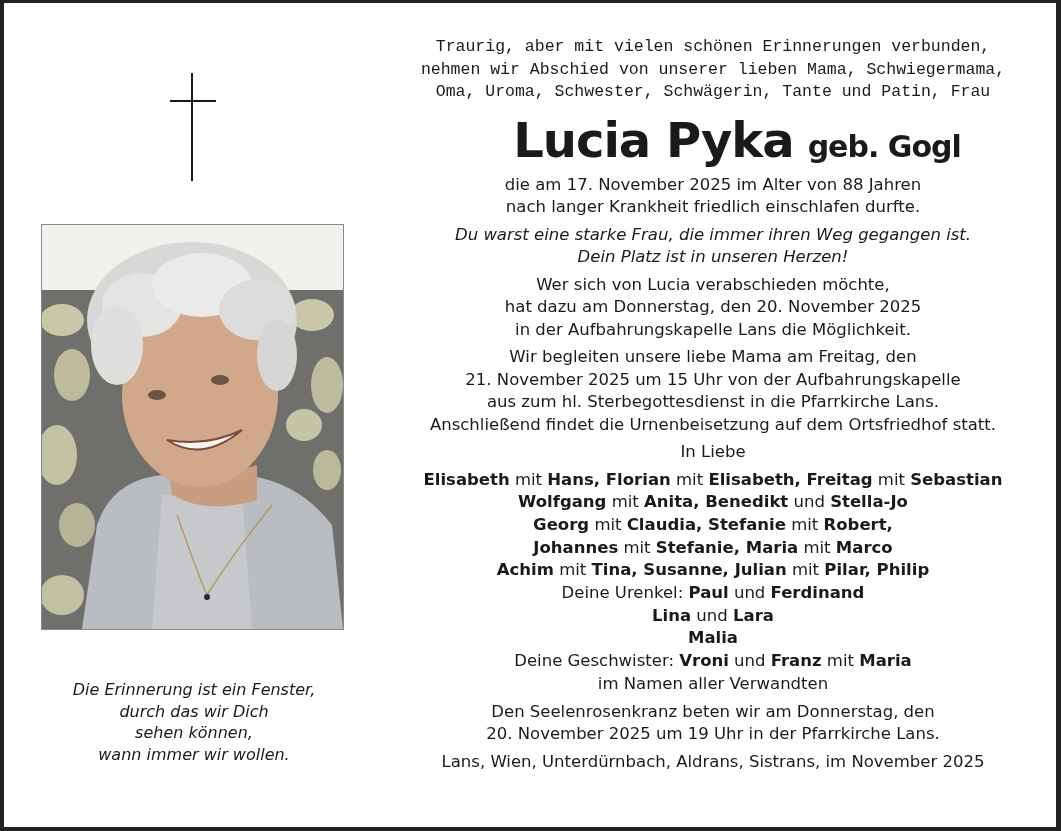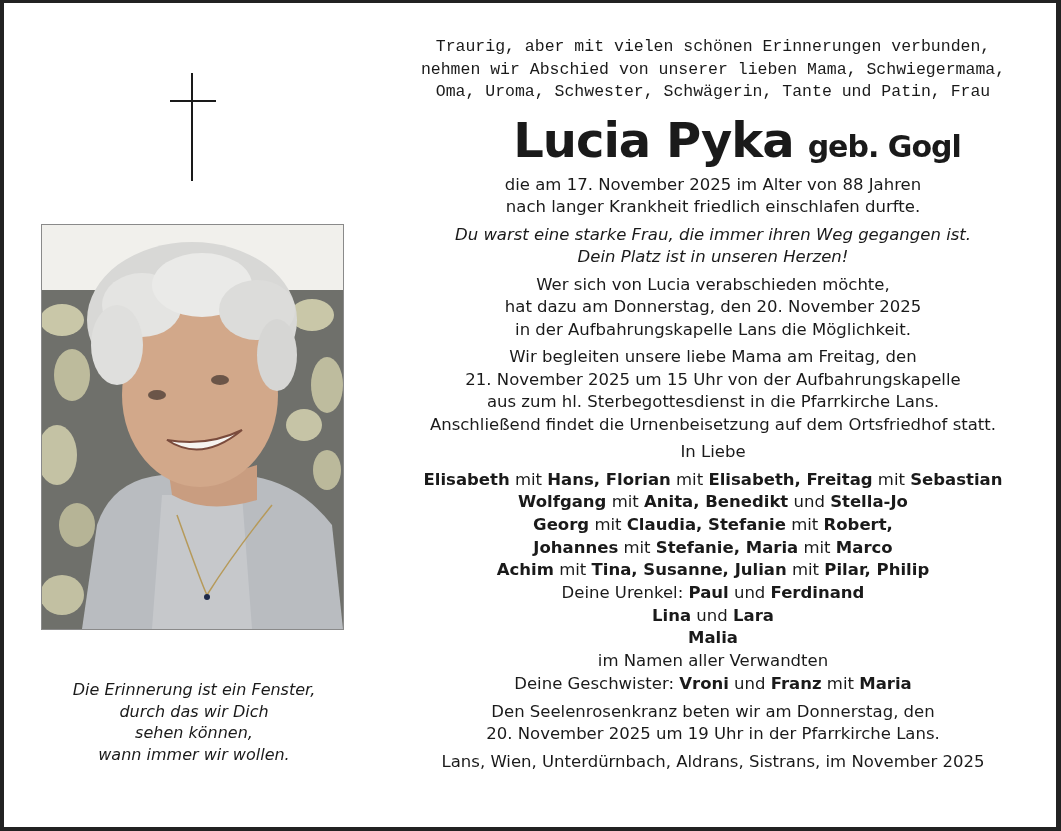--- a/index.html
+++ b/index.html
@@ -196,22 +196,22 @@
 
     <div class="block family" id="family-list">
         <div class="row"><span class="b">Elisabeth</span><span> mit </span><span class="b">Hans, Florian</span><span> mit </span><span class="b">Elisabeth, Freitag</span><span> mit </span><span class="b">Sebastian</span></div>
         <div class="row"><span class="b">Wolfgang</span><span> mit </span><span class="b">Anita, Benedikt</span><span> und </span><span class="b">Stella-Jo</span></div>
         <div class="row"><span class="b">Georg</span><span> mit </span><span class="b">Claudia, Stefanie</span><span> mit </span><span class="b">Robert,</span></div>
         <div class="row"><span class="b">Johannes</span><span> mit </span><span class="b">Stefanie, Maria</span><span> mit </span><span class="b">Marco</span></div>
         <div class="row"><span class="b">Achim</span><span> mit </span><span class="b">Tina, Susanne, Julian</span><span> mit </span><span class="b">Pilar, Philip</span></div>
         <div class="row"><span>Deine Urenkel: </span><span class="b">Paul</span><span> und </span><span class="b">Ferdinand</span></div>
         <div class="row"><span class="b">Lina</span><span> und </span><span class="b">Lara</span></div>
         <div class="row"><span class="b">Malia</span></div>
+        <div class="row"><span>Deine Geschwister: </span><span class="b">Vroni</span><span> und </span><span class="b">Franz</span><span> mit </span><span class="b">Maria</span></div>
         <div class="row"><span>im Namen aller Verwandten</span></div>
-        <div class="row"><span>Deine Geschwister: </span><span class="b">Vroni</span><span> und </span><span class="b">Franz</span><span> mit </span><span class="b">Maria</span></div>
       </div>
 
     <p class="block">
       <span>Den Seelenrosenkranz beten wir am Donnerstag, den</span><br>
       <span>20. November 2025 um 19 Uhr in der Pfarrkirche Lans.</span>
     </p>
 
     <p>Lans, Wien, Unterdürnbach, Aldrans, Sistrans, im November 2025</p>
   </div>
 

